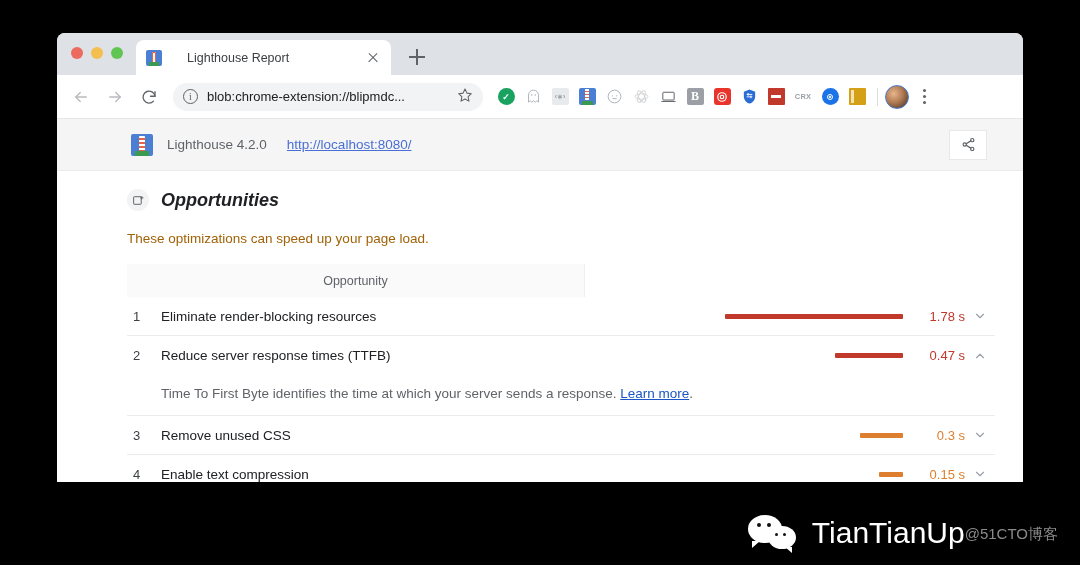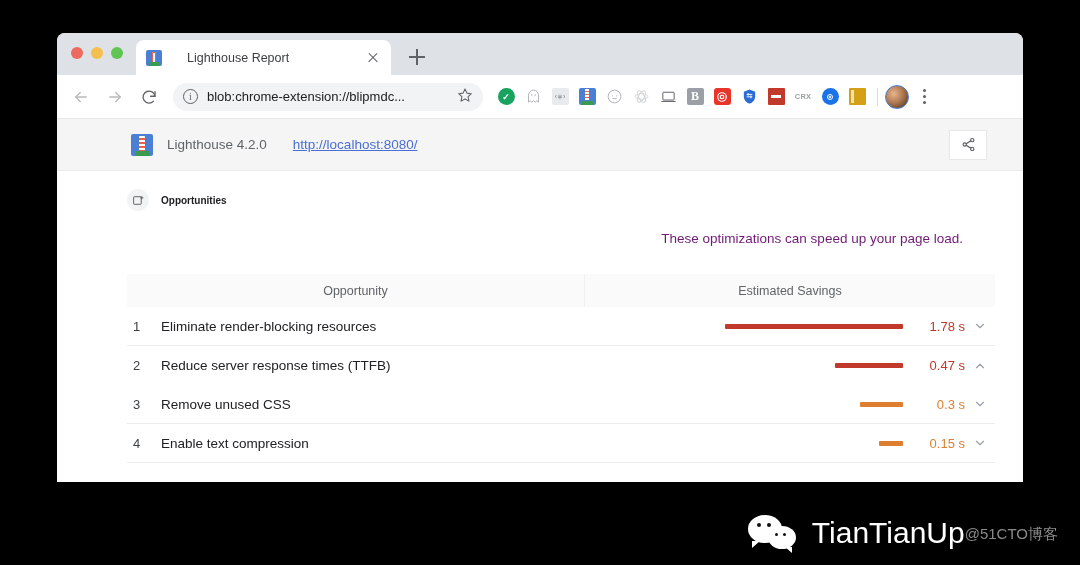--- a/index.html
+++ b/index.html
@@ -193,21 +193,21 @@
     left: 4px; bottom: 0; width: 14px; height: 5px;
     background: #3a9a50;
   }
   #lh-version {
     font-size: 13.5px; color: #5f6368;
     margin-left: 14px;
   }
   #lh-url {
     font-size: 13.5px; color: #4a6fd4;
     text-decoration: underline;
-    margin-left: 26px;
+    margin-left: 20px;
   }
   #share-button {
     margin-left: auto;
     width: 38px; height: 30px;
     background: #fff;
     border: 1px solid #e8e8e8;
     display: flex; align-items: center; justify-content: center;
     color: #5f6368;
   }
 
@@ -219,28 +219,28 @@
   }
   #opportunities-icon {
     width: 22px; height: 22px;
     border-radius: 50%;
     background: #f1f3f4;
     display: flex; align-items: center; justify-content: center;
     flex: 0 0 22px;
     color: #5f6368;
   }
   #section-title {
-    font-size: 10px; font-weight: bold;
+    font-size: 18px; font-weight: bold;
     color: #202124;
     margin-left: 12px;
+    font-style: italic;
   }
   #section-desc {
-    font-size: 13.5px; color: #701a75;
-    margin-bottom: 28px;
-    text-align: right;
+    font-size: 13.5px; color: #a16207;
+    margin-bottom: 18px;
   }
 
   
   #opp-table { width: 868px; }
   #table-head { display: flex; height: 33px; }
   .th {
     background: #fafafa;
     font-size: 12.5px;
     color: #5f6368;
     display: flex; align-items: center; justify-content: center;
@@ -489,21 +489,20 @@
             </svg>
         </span>
         <span id="section-title">Opportunities</span>
       </div>
 
       <div id="section-desc">These optimizations can speed up your page load.</div>
 
       <div id="opp-table">
         <div id="table-head">
           <div class="th col-opp">Opportunity</div>
-          <div class="th col-sav">Estimated Savings</div>
         </div>
 
         <div class="opp-row">
           <div class="row-index">1</div>
           <div class="row-title">Eliminate render-blocking resources</div>
           <div class="row-bar-wrap">
             <span class="row-bar" style="width:178px;background:#c0392b;"></span>
           </div>
           <div class="row-value" style="color:#c0392b;">1.78 s</div>
           <div class="row-chevron">
@@ -518,20 +517,23 @@
           <div class="row-title">Reduce server response times (TTFB)</div>
           <div class="row-bar-wrap">
             <span class="row-bar" style="width:68px;background:#c0392b;"></span>
           </div>
           <div class="row-value" style="color:#c0392b;">0.47 s</div>
           <div class="row-chevron">
             <svg width="14" height="14" viewBox="0 0 24 24" fill="none" stroke="currentColor" stroke-width="2" stroke-linecap="round" stroke-linejoin="round">
                 <polyline points="6 15 12 9 18 15"></polyline>
               </svg>
           </div>
+        </div>
+        <div class="opp-desc">
+          <span>Time To First Byte identifies the time at which your server sends a response. </span><a href="#">Learn more</a><span>.</span>
         </div>
 
         <div class="opp-row">
           <div class="row-index">3</div>
           <div class="row-title">Remove unused CSS</div>
           <div class="row-bar-wrap">
             <span class="row-bar" style="width:43px;background:#dd7f2e;"></span>
           </div>
           <div class="row-value" style="color:#dd7f2e;">0.3 s</div>
           <div class="row-chevron">

